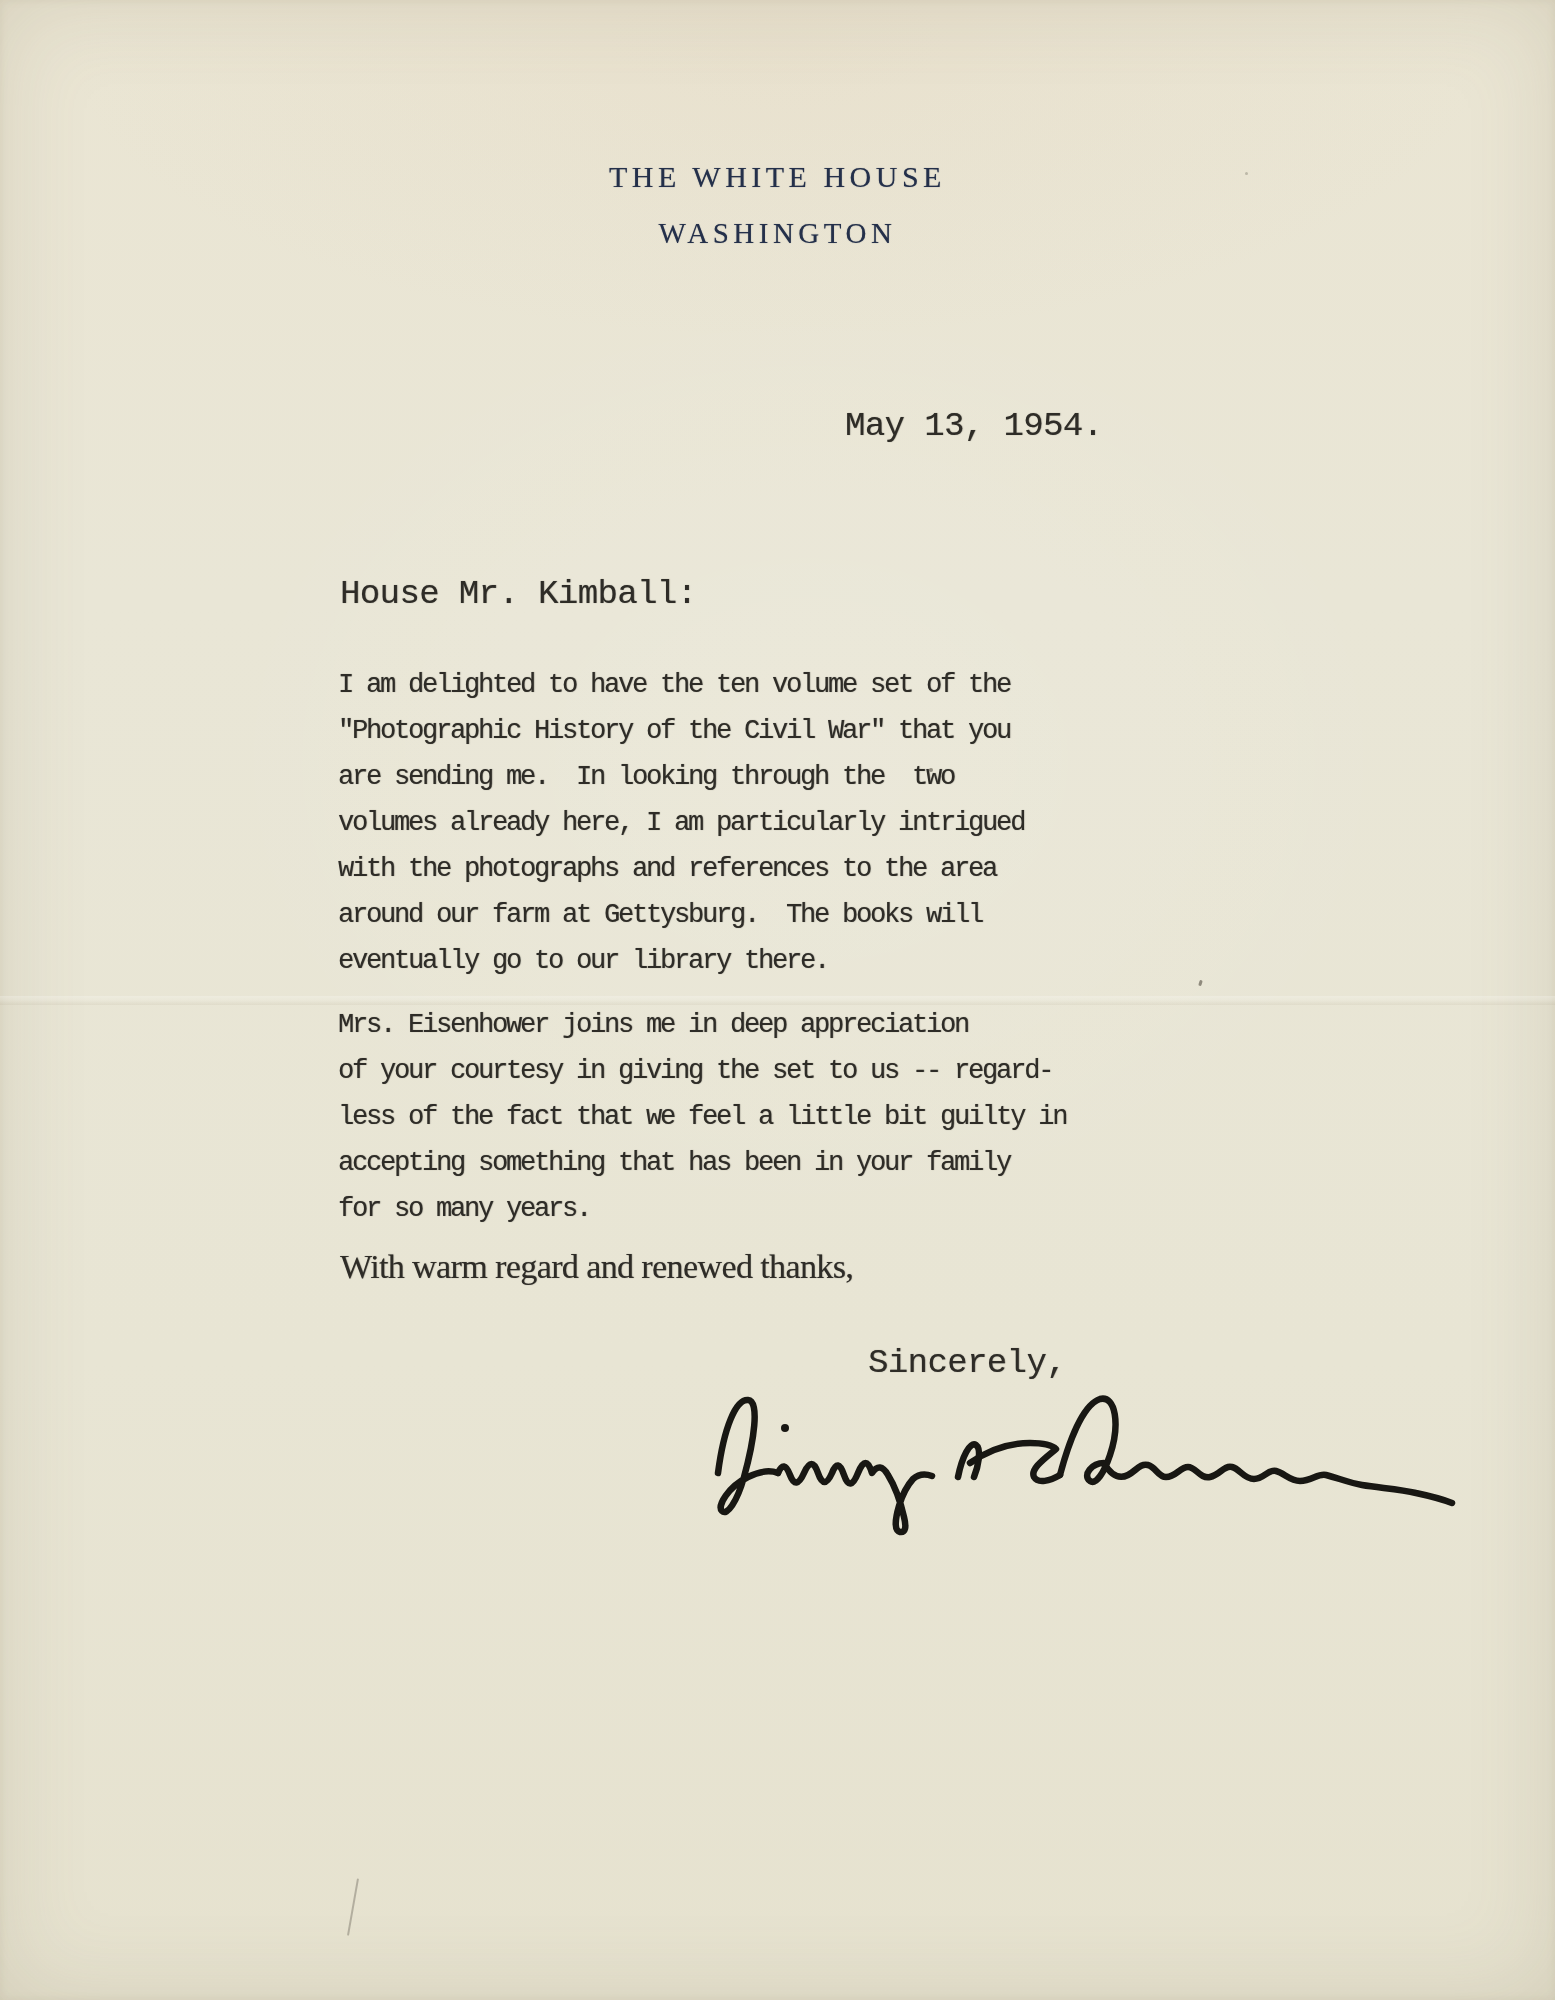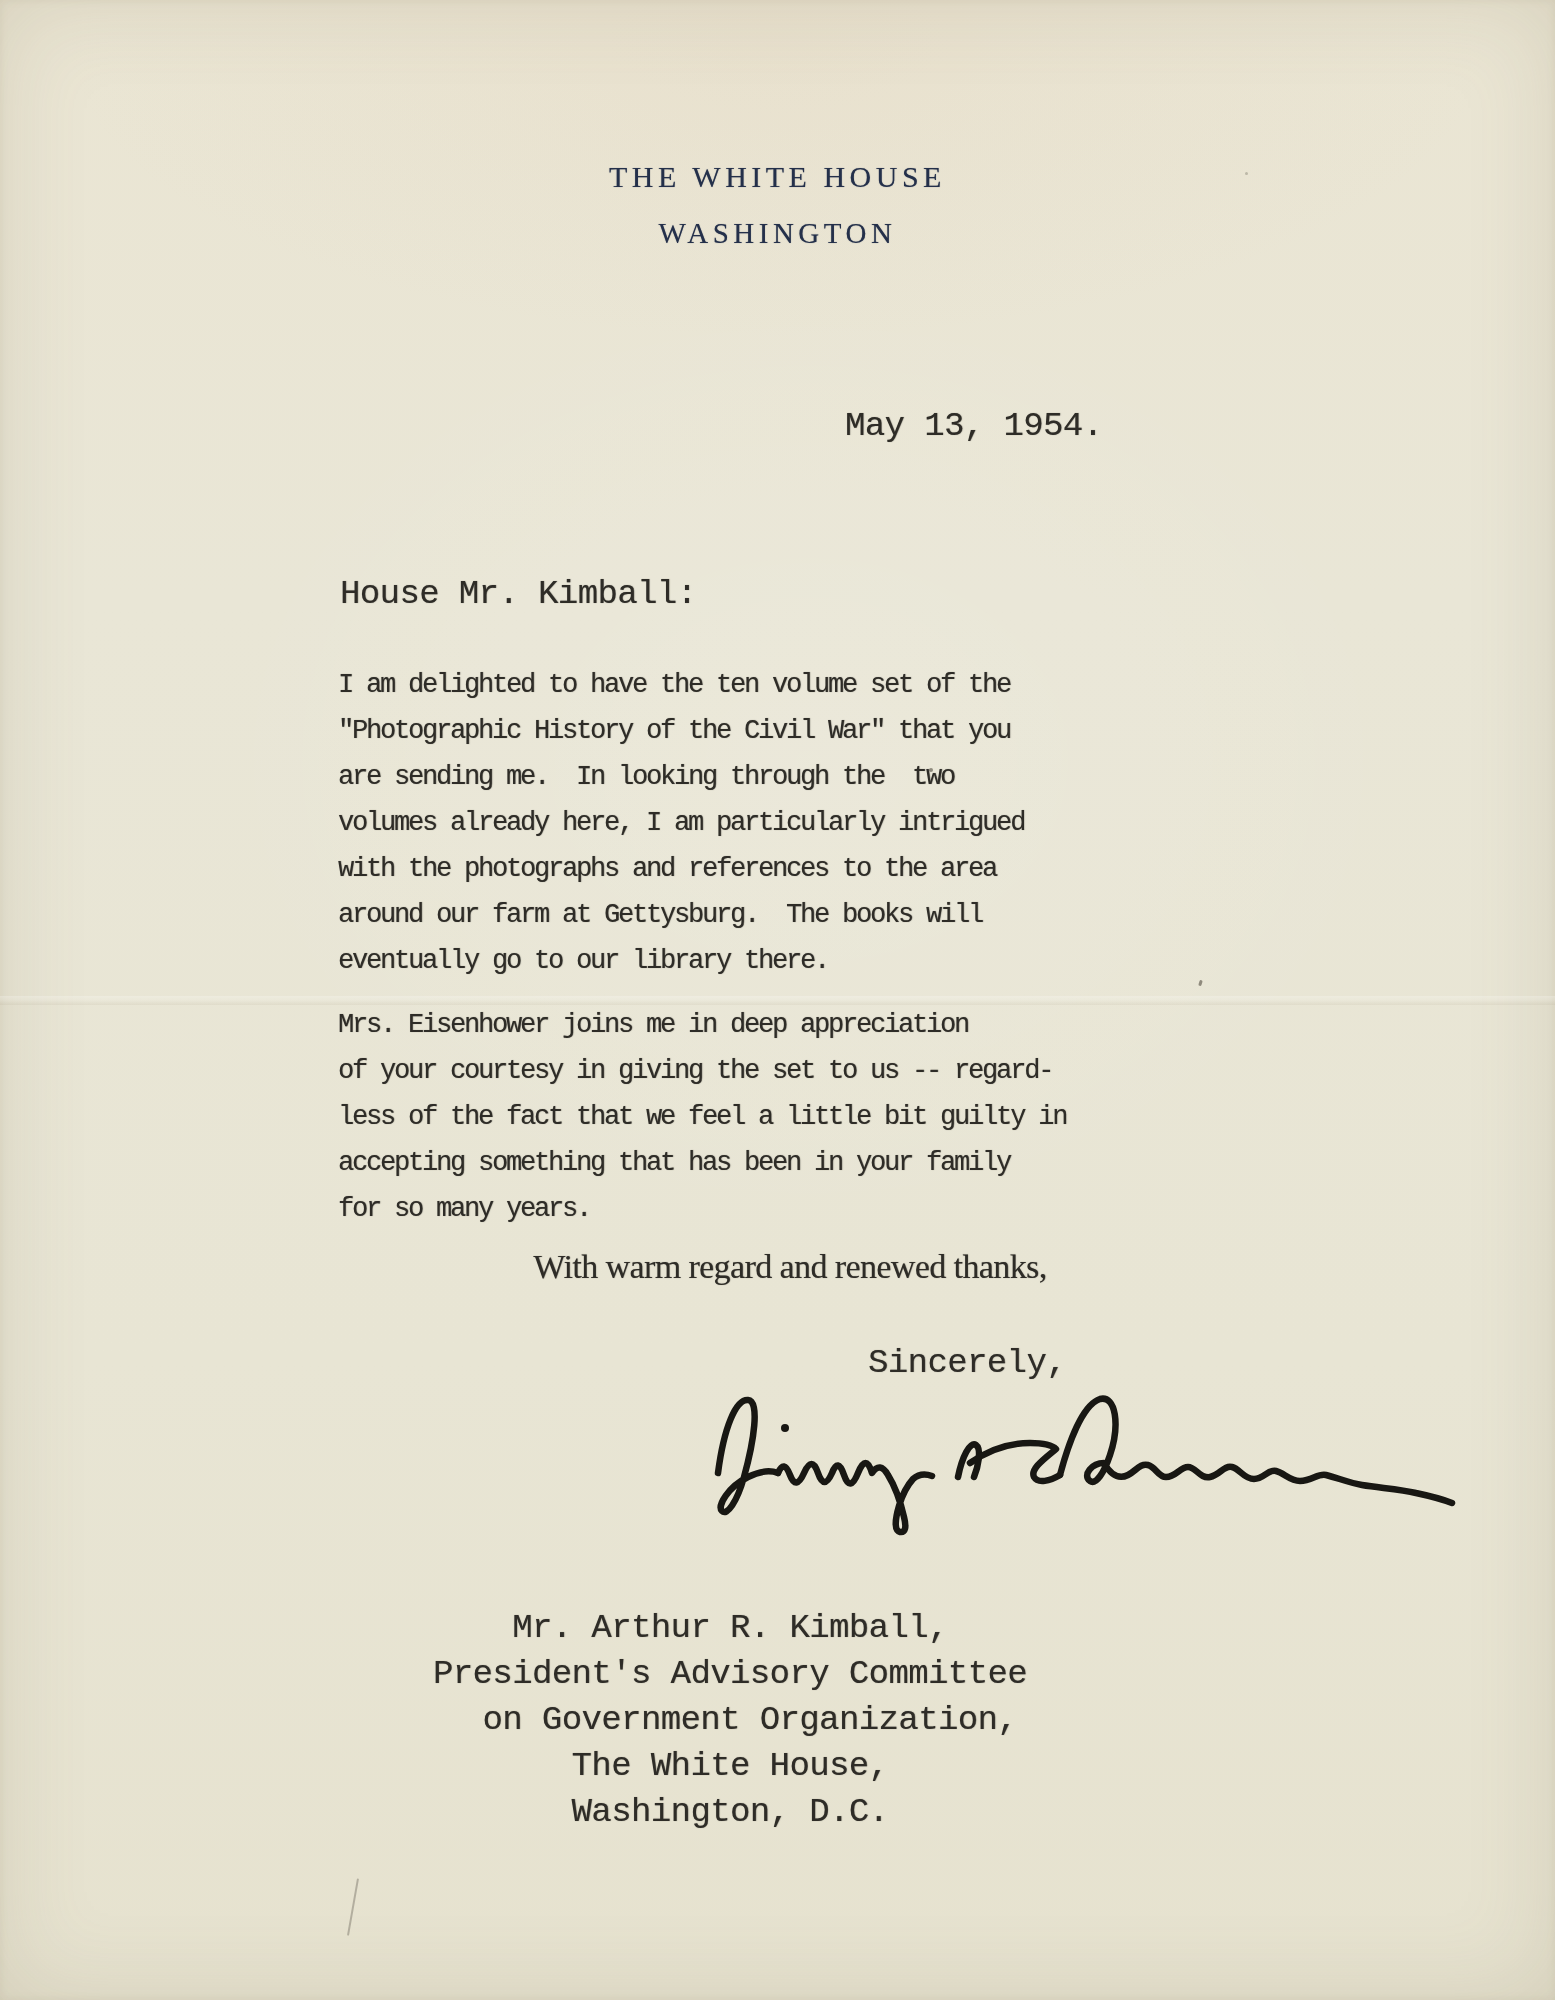--- a/index.html
+++ b/index.html
@@ -25,21 +25,21 @@
   }
   .lh-city{
     top:219px;left:0;right:0;text-align:center;
     font-size:29px;line-height:1;letter-spacing:4.5px;
     color:#24304a;text-shadow:0 0 1px rgba(36,48,74,0.5);
   }
   .type{
     white-space:pre-wrap;
     text-shadow:0.4px 0.4px 0.9px rgba(46,44,39,0.55);
   }
-  .pica{font-size:34px;letter-spacing:-0.6px;line-height:46px;text-align:center;}
+  .pica{font-size:34px;letter-spacing:-0.6px;line-height:46px;}
   .elite{font-size:27px;letter-spacing:-2.2px;line-height:46px;}
   .date-line{top:409px;left:845px;line-height:1;}
   .salutation{top:577px;left:340px;line-height:1;}
   .para1{top:662px;left:338px;width:780px;}
   .para2{top:1002px;left:338px;width:780px;}
   .para3{top:1244px;left:340px;width:900px;font-family:Liberation Serif, serif;}
   .closing{top:1346px;left:868px;line-height:1;}
   .address{top:1605px;left:340px;width:780px;}
   .sig{top:1385px;left:700px;}
   .sig path{fill:none;stroke:#181713;stroke-width:6.5;stroke-linecap:round;stroke-linejoin:round;}
@@ -94,25 +94,20 @@
     <path d="M78,88 Q84,74 90,90 T104,88 T118,88 T132,88 Q138,72 144,90 T158,88 T172,88 Q180,76 188,90 Q198,106 204,132 Q208,148 200,147 Q192,145 199,121 Q204,104 213,94 Q221,87 232,91"></path>
 
     <circle cx="85" cy="43" r="4" fill="#181713" stroke="none"></circle>
 
     <path d="M258,92 C262,72 270,56 276,60 C282,64 278,82 274,92"></path>
     <path d="M270,78 C290,64 312,58 330,58 C344,58 352,60 356,64 C344,74 330,84 334,92 C338,99 350,96 360,90"></path>
 
     <path d="M360,90 C368,60 382,20 400,14 C416,10 420,40 410,70 C404,88 396,100 390,96 C382,90 392,78 404,78 C412,92 420,94 428,90 C436,86 440,78 448,80 C456,82 458,92 466,92 C476,92 480,82 488,82 C496,82 500,94 510,92 C520,90 524,80 532,82 C540,84 544,94 554,94 C564,94 568,84 576,86 C584,88 590,96 600,96 C612,96 618,88 626,90 C638,93 650,98 662,100 C680,103 700,104 716,108 C730,111 742,114 752,118"></path>
   </svg>
 
-  <div class="abs type pica address">Mr. Arthur R. Kimball,
-President's Advisory Committee
-  on Government Organization,
-The White House,
-Washington, D.C.</div>
 
   <div class="abs crease"></div>
   <div class="abs speck s1"></div>
   <div class="abs speck s2"></div>
   <div class="abs speck s3"></div>
   <div class="abs scratch"></div>
 
 </div>
 
 </body></html>

